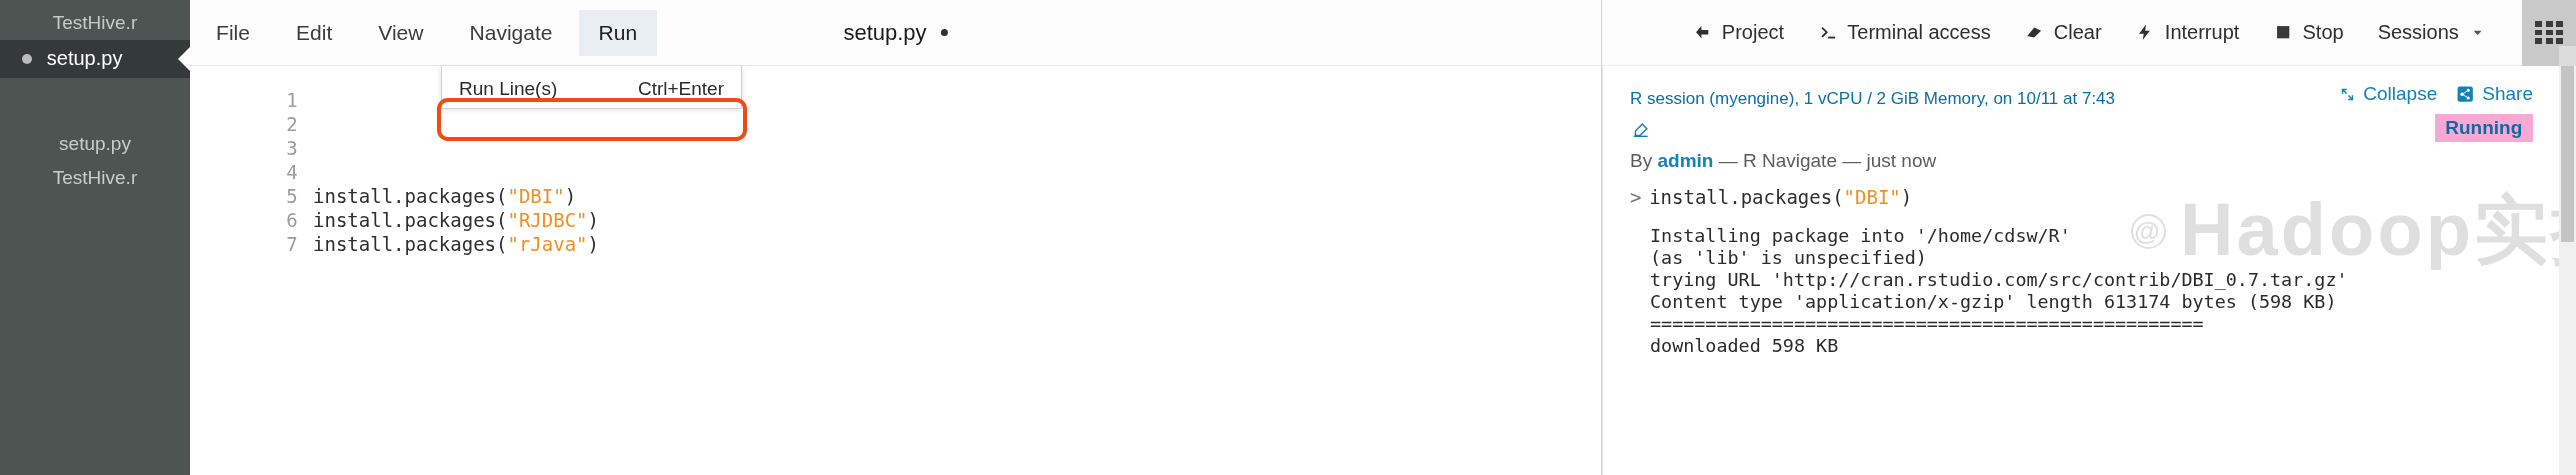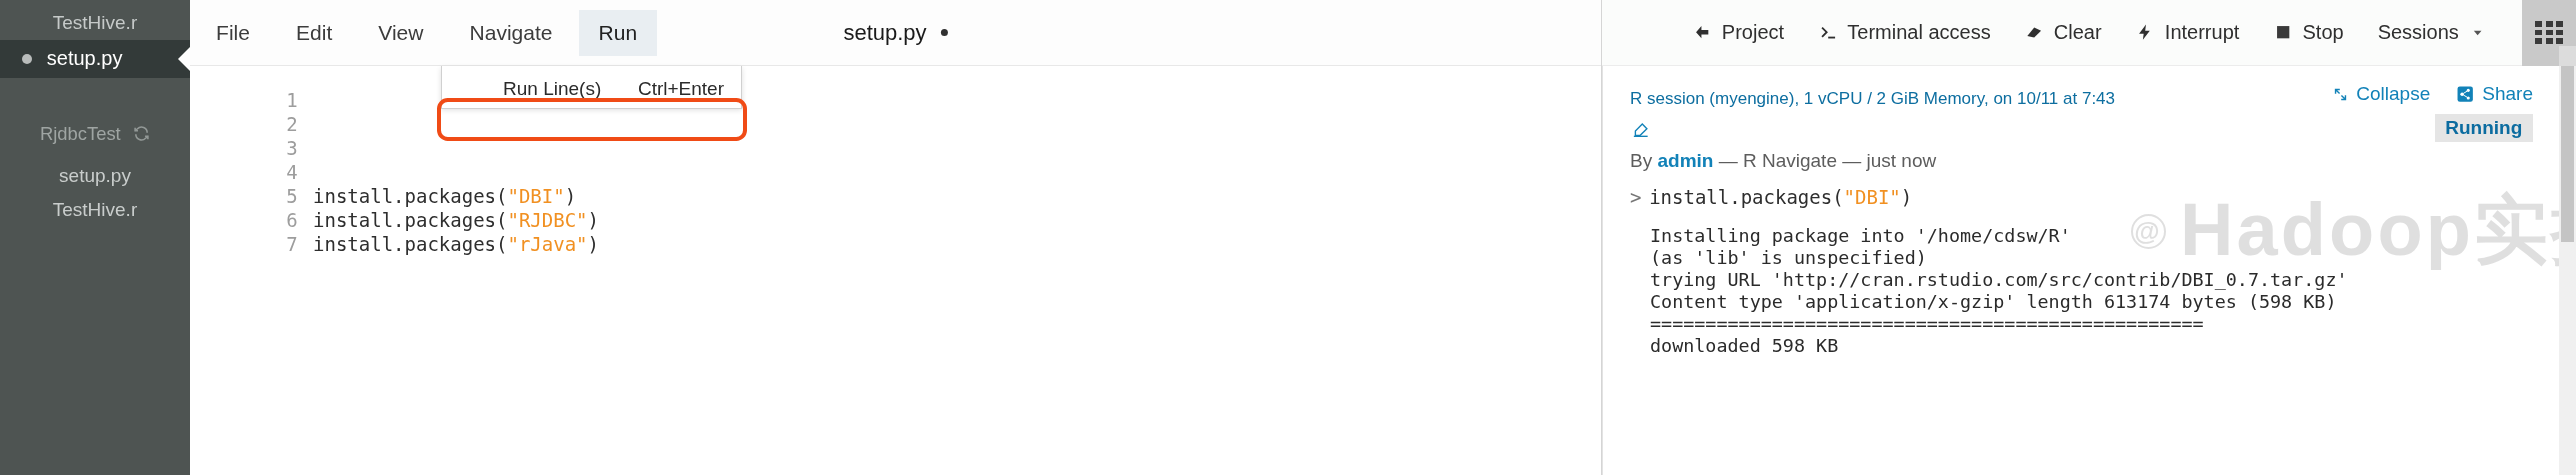--- a/index.html
+++ b/index.html
@@ -95,21 +95,21 @@
     background: #ffffff;
     border: 0.8px solid #d0d0d0;
     border-top: none;
     box-shadow: 0 2.3px 5.4px rgba(0,0,0,.13);
     z-index: 40;
     padding: 4.6px 0 0 0;
   }
   .dd-item {
     display: flex; justify-content: space-between; align-items: center;
     height: 37px; padding: 0 17px;
-    font-size: 19px; color: #2b2b2b; margin-left: 44px;
+    font-size: 19px; color: #2b2b2b;
   }
   .dd-item .sc { color: #2b2b2b; font-size: 19px; }
   .dd-item.highlight { background: #e3edf5; }
   .dd-highlight-box {
     position: absolute; top: 32px; left: -4.6px; width: 310px; height: 43px;
     border: 4.6px solid #f04b16; border-radius: 10.7px;
     pointer-events: none;
   }
 
   
@@ -151,25 +151,25 @@
   .grid-glyph i { width: 7px; height: 5.4px; background: #3a3a3a; display: block; }
 
   .console-body { position: relative; padding: 18.4px 0 0 28px; height: 410px; }
   .session-title {
     color: #0d6ea0; font-size: 17px; line-height: 29px;
     max-width: 890px; font-weight: 400;
   }
   .side-actions {
     position: absolute; right: 43px; top: 17px; text-align: right;
   }
-  .side-actions-row { display: flex; gap: 26px; align-items: flex-end; justify-content: flex-end; }
+  .side-actions-row { display: flex; gap: 19px; align-items: flex-end; justify-content: flex-end; }
   .side-link { color: #1282b8; font-size: 19px; display: flex; align-items: center; gap: 7.7px; }
   .running-badge {
     display: inline-block; margin-top: 9.2px;
-    background: #e5e5e5; color: #0c6ca0;
+    background: #f9a8d4; color: #0c6ca0;
     font-size: 19px; padding: 3.1px 10.7px; font-weight: 700;
   }
   .note-icon { margin-top: 7.7px; width: 21.5px; height: 18.4px; }
   .byline { font-size: 19px; color: #5d5d5d; margin-top: 10.7px; }
   .byline .user { color: #1282b8; font-weight: 700; }
   .prompt-line {
     margin-top: 14px; font-family: "DejaVu Sans Mono", monospace;
     font-size: 19px; color: #2e2e2e;
   }
   .prompt-line .chev { color: #777; margin-right: 7.7px; }
@@ -221,31 +221,20 @@
     <div class="sb-top-file">TestHive.r</div>
 
     <div class="sb-active">
       <span class="dot"></span>
       <span class="name">setup.py</span>
       <span class="caret"></span>
     </div>
 
     <div class="sb-gap"></div>
 
-    <div class="sb-project-hdr">
-      <span>RjdbcTest</span>
-      <span class="refresh-icon">
-        <svg viewBox="0 0 24 24" width="17" height="17" fill="none" stroke="#9fa5a3" stroke-width="2.2">
-          <path d="M20 11a8 8 0 0 0-13.7-5.7L3 8"></path>
-            <path d="M4 13a8 8 0 0 0 13.7 5.7L21 16"></path>
-          <path d="M3 4v4h4"></path>
-            <path d="M21 20v-4h-4"></path>
-        </svg>
-      </span>
-    </div>
 
     <div class="sb-files">
       <div class="sb-file">setup.py</div>
       <div class="sb-file">TestHive.r</div>
     </div>
   </div>
 
   <div class="editor-col">
 
     <div class="menubar">

